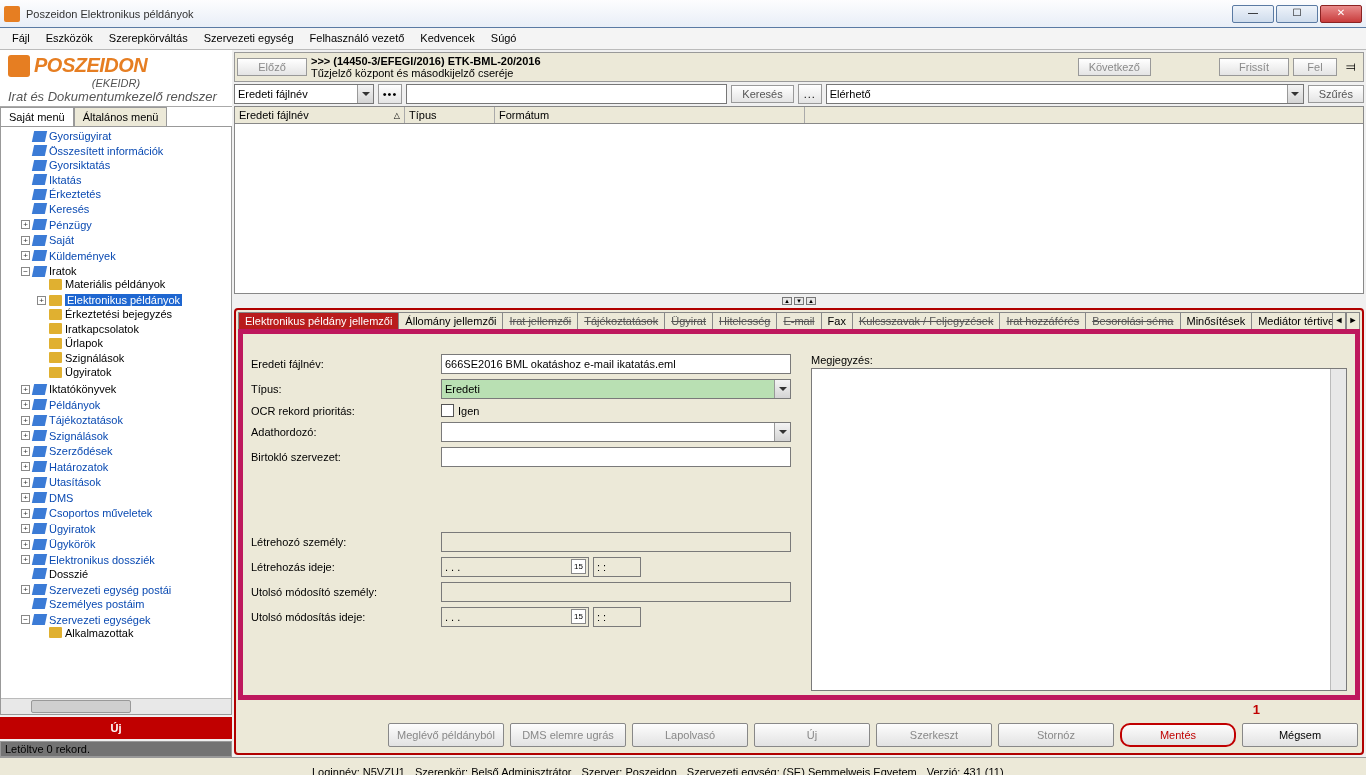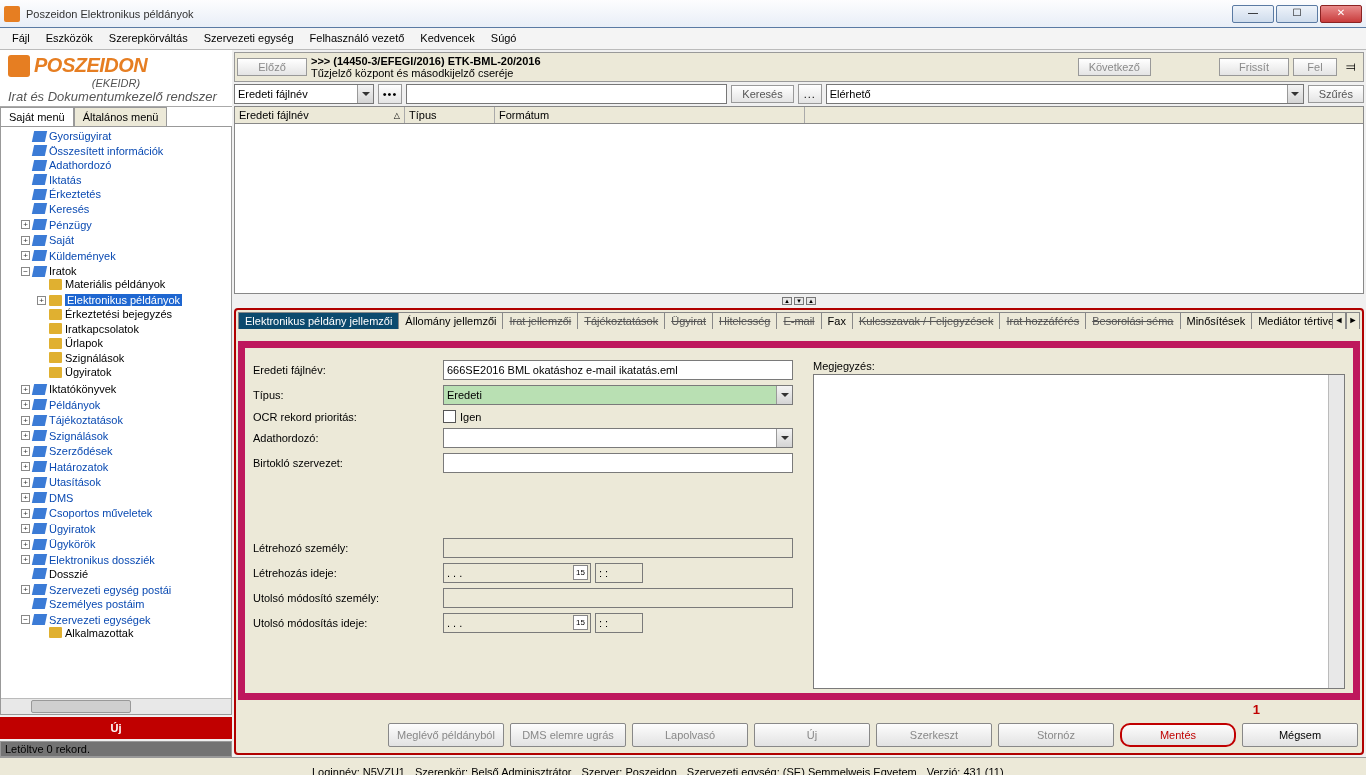--- a/index.html
+++ b/index.html
@@ -62,26 +62,26 @@
 .gridhead { display:flex; border:1px solid #888; background:#ece9d8; height:18px; }
 .gridhead .col { border-right:1px solid #aaa; padding:1px 4px; display:flex; align-items:center; justify-content:space-between; }
 .gridbody { flex:1; background:#fff; border:1px solid #888; border-top:none; min-height:170px; }
 
 .splitter { height:10px; display:flex; justify-content:center; align-items:center; }
 .splitter span { border:1px solid #777; width:10px; height:8px; background:#e8e8e8; margin:0 1px; font-size:7px; line-height:6px; text-align:center; }
 
 .redframe { border:2px solid #b00000; border-radius:4px; padding:2px; display:flex; flex-direction:column; flex:1; background:#ece9d8; min-height:0; }
 .tabsrow { display:flex; overflow:hidden; position:relative; }
 .ftab { border:1px solid #888; border-bottom:none; padding:2px 6px; background:#ece9d8; white-space:nowrap; margin-right:-1px; cursor:pointer; }
-.ftab.active { background:#0c4a6e; color:#fff; }
+.ftab.active { background:#b91c1c; color:#fff; }
 .ftab.strike { text-decoration:line-through; color:#555; }
 .tabscroll { position:absolute; right:0; top:0; display:flex; }
 .tabscroll div { width:14px; height:18px; border:1px solid #888; background:#ece9d8; text-align:center; line-height:14px; font-size:9px; }
 
-.form-area { flex:1; border:7px solid #be185d; background:#ece9d8; display:flex; padding:12px 8px 4px; gap:20px; min-height:0;margin-top:12px; }
+.form-area { flex:1; border:5px solid #be185d; background:#ece9d8; display:flex; padding:20px 8px 4px; gap:20px; min-height:0; }
 .form-left { width:540px; }
 .form-right { flex:1; display:flex; flex-direction:column; }
 .formrow { display:flex; align-items:center; margin-bottom:5px; }
 .formrow label { width:190px; color:#000; }
 .field { border:1px solid #7a7a7a; background:#fff; height:20px; flex:1; padding:0 3px; display:flex; align-items:center; }
 .field.green { background:#b9e0b3; }
 .field.ro { background:#ece9d8; }
 .field.short { width:148px; flex:none; position:relative; }
 .field.time { width:48px; flex:none; margin-left:4px; }
 .cal { position:absolute; right:2px; top:1px; width:15px; height:15px; border:1px solid #888; background:#fff; font-size:8px; text-align:center; line-height:13px; }
@@ -145,21 +145,21 @@
                 <span class="lbl">Gyorsügyirat</span>
               </span></li>
           <li><span class="node">
                 <span class="pad"></span>
                 <span class="ic"></span>
                 <span class="lbl">Összesített információk</span>
               </span></li>
           <li><span class="node">
                 <span class="pad"></span>
                 <span class="ic"></span>
-                <span class="lbl">Adathordozó</span>
+                <span class="lbl">Gyorsiktatás</span>
               </span></li>
           <li><span class="node">
                 <span class="pad"></span>
                 <span class="ic"></span>
                 <span class="lbl">Iktatás</span>
               </span></li>
           <li><span class="node">
                 <span class="pad"></span>
                 <span class="ic"></span>
                 <span class="lbl">Érkeztetés</span>

